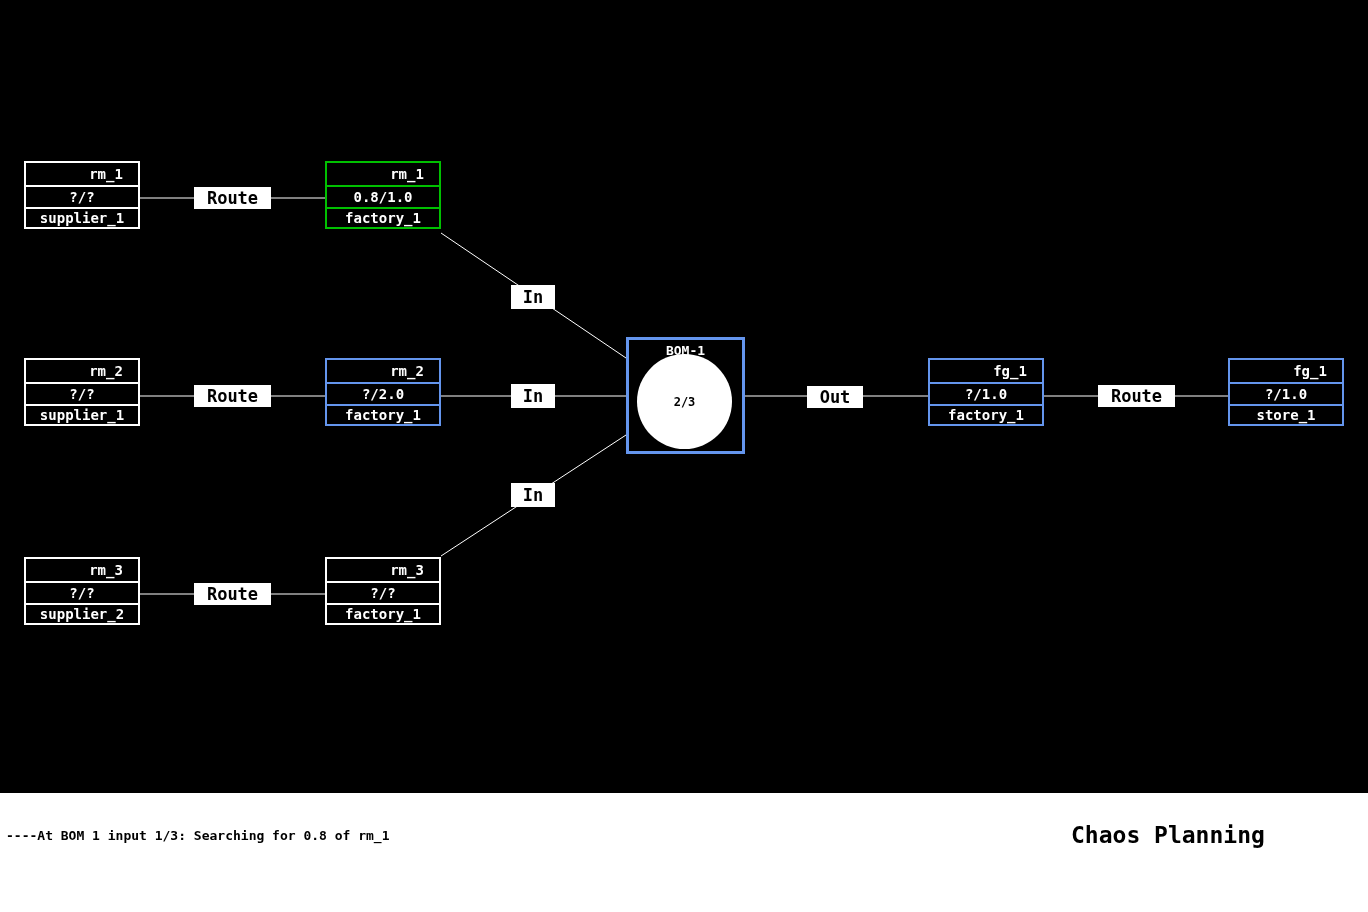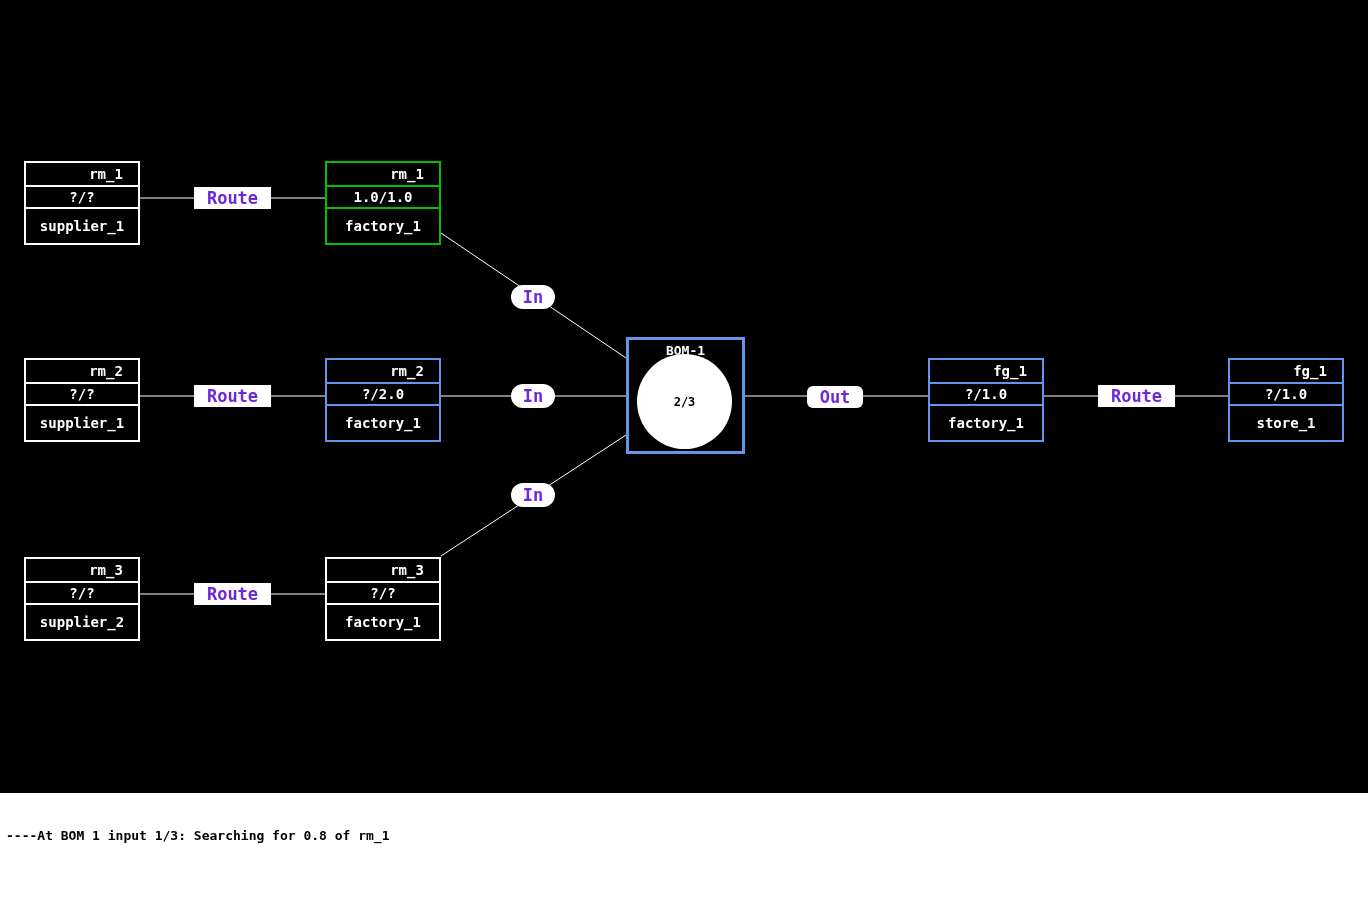--- a/index.html
+++ b/index.html
@@ -21,21 +21,21 @@
     box-sizing:border-box;
     display:flex;flex-direction:column;
   }
   .cell{
     display:flex;align-items:center;justify-content:center;
     font-size:14px;font-weight:bold;
     box-sizing:border-box;
   }
   .cell.item{height:22px;margin-left:48px;}
   .cell.qty{height:22px;border-top:2px solid var(--bc,#fff);}
-  .cell.loc{height:36px;border-top:2px solid var(--bc,#fff);}
+  .cell.loc{height:20px;border-top:2px solid var(--bc,#fff);}
   
   .bom{
     position:absolute;left:626px;top:337px;
     width:119px;height:117px;
     border:3px solid #6495ED;background:#000;
     box-sizing:border-box;
   }
   .bom-title{
     position:absolute;left:0;top:3px;width:100%;
     text-align:center;color:#fff;
@@ -44,28 +44,28 @@
   .bom-circle{
     position:absolute;left:8px;top:14px;
     width:95px;height:95px;border-radius:50%;
     background:#fff;
     display:flex;align-items:center;justify-content:center;
     color:#000;font-size:12px;font-weight:bold;
   }
   
   .edge-label{
     position:absolute;
-    background:#fff;color:#6d28d9;
+    background:#fff;color:#000000;
     display:flex;align-items:center;justify-content:center;
     font-weight:bold;font-size:17px;
     box-sizing:border-box;
   }
   .lbl-route{width:77px;height:22px;}
-  .lbl-in{width:44px;height:24px;border-radius:12px;}
-  .lbl-out{width:56px;height:22px;border-radius:6px;}
+  .lbl-in{width:44px;height:24px;}
+  .lbl-out{width:56px;height:22px;}
   
   .console{
     position:absolute;left:0;top:793px;
     width:1368px;height:119px;
     background:#fff;color:#000;
   }
   .log{
     position:absolute;left:6px;top:3px;
     font-size:13px;font-weight:bold;line-height:16px;
     white-space:pre;
@@ -91,21 +91,21 @@
   </svg>
 
   <div class="node" style="left:24px;top:161px;--bc:#ffffff">
     <div class="cell item">rm_1</div>
     <div class="cell qty">?/?</div>
     <div class="cell loc">supplier_1</div>
   </div>
   <div class="edge-label lbl-route" style="left:194px;top:187px">Route</div>
   <div class="node" style="left:325px;top:161px;--bc:#00c000">
     <div class="cell item">rm_1</div>
-    <div class="cell qty">1.0/1.0</div>
+    <div class="cell qty">0.8/1.0</div>
     <div class="cell loc">factory_1</div>
   </div>
   <div class="edge-label lbl-in" style="left:511px;top:285px">In</div>
 
   <div class="node" style="left:24px;top:358px;--bc:#ffffff">
     <div class="cell item">rm_2</div>
     <div class="cell qty">?/?</div>
     <div class="cell loc">supplier_1</div>
   </div>
   <div class="edge-label lbl-route" style="left:194px;top:385px">Route</div>
@@ -151,16 +151,17 @@
 
   <div class="console">
     <div class="log">
       <div class="log-line">----At BOM 1 input 1/3: Searching for 0.8 of rm_1</div>
       
       
       
       
     </div>
     <div class="brand">
+      <div class="brand-title">Chaos Planning</div>
     </div>
   </div>
 
 </div>
 
 </body></html>

